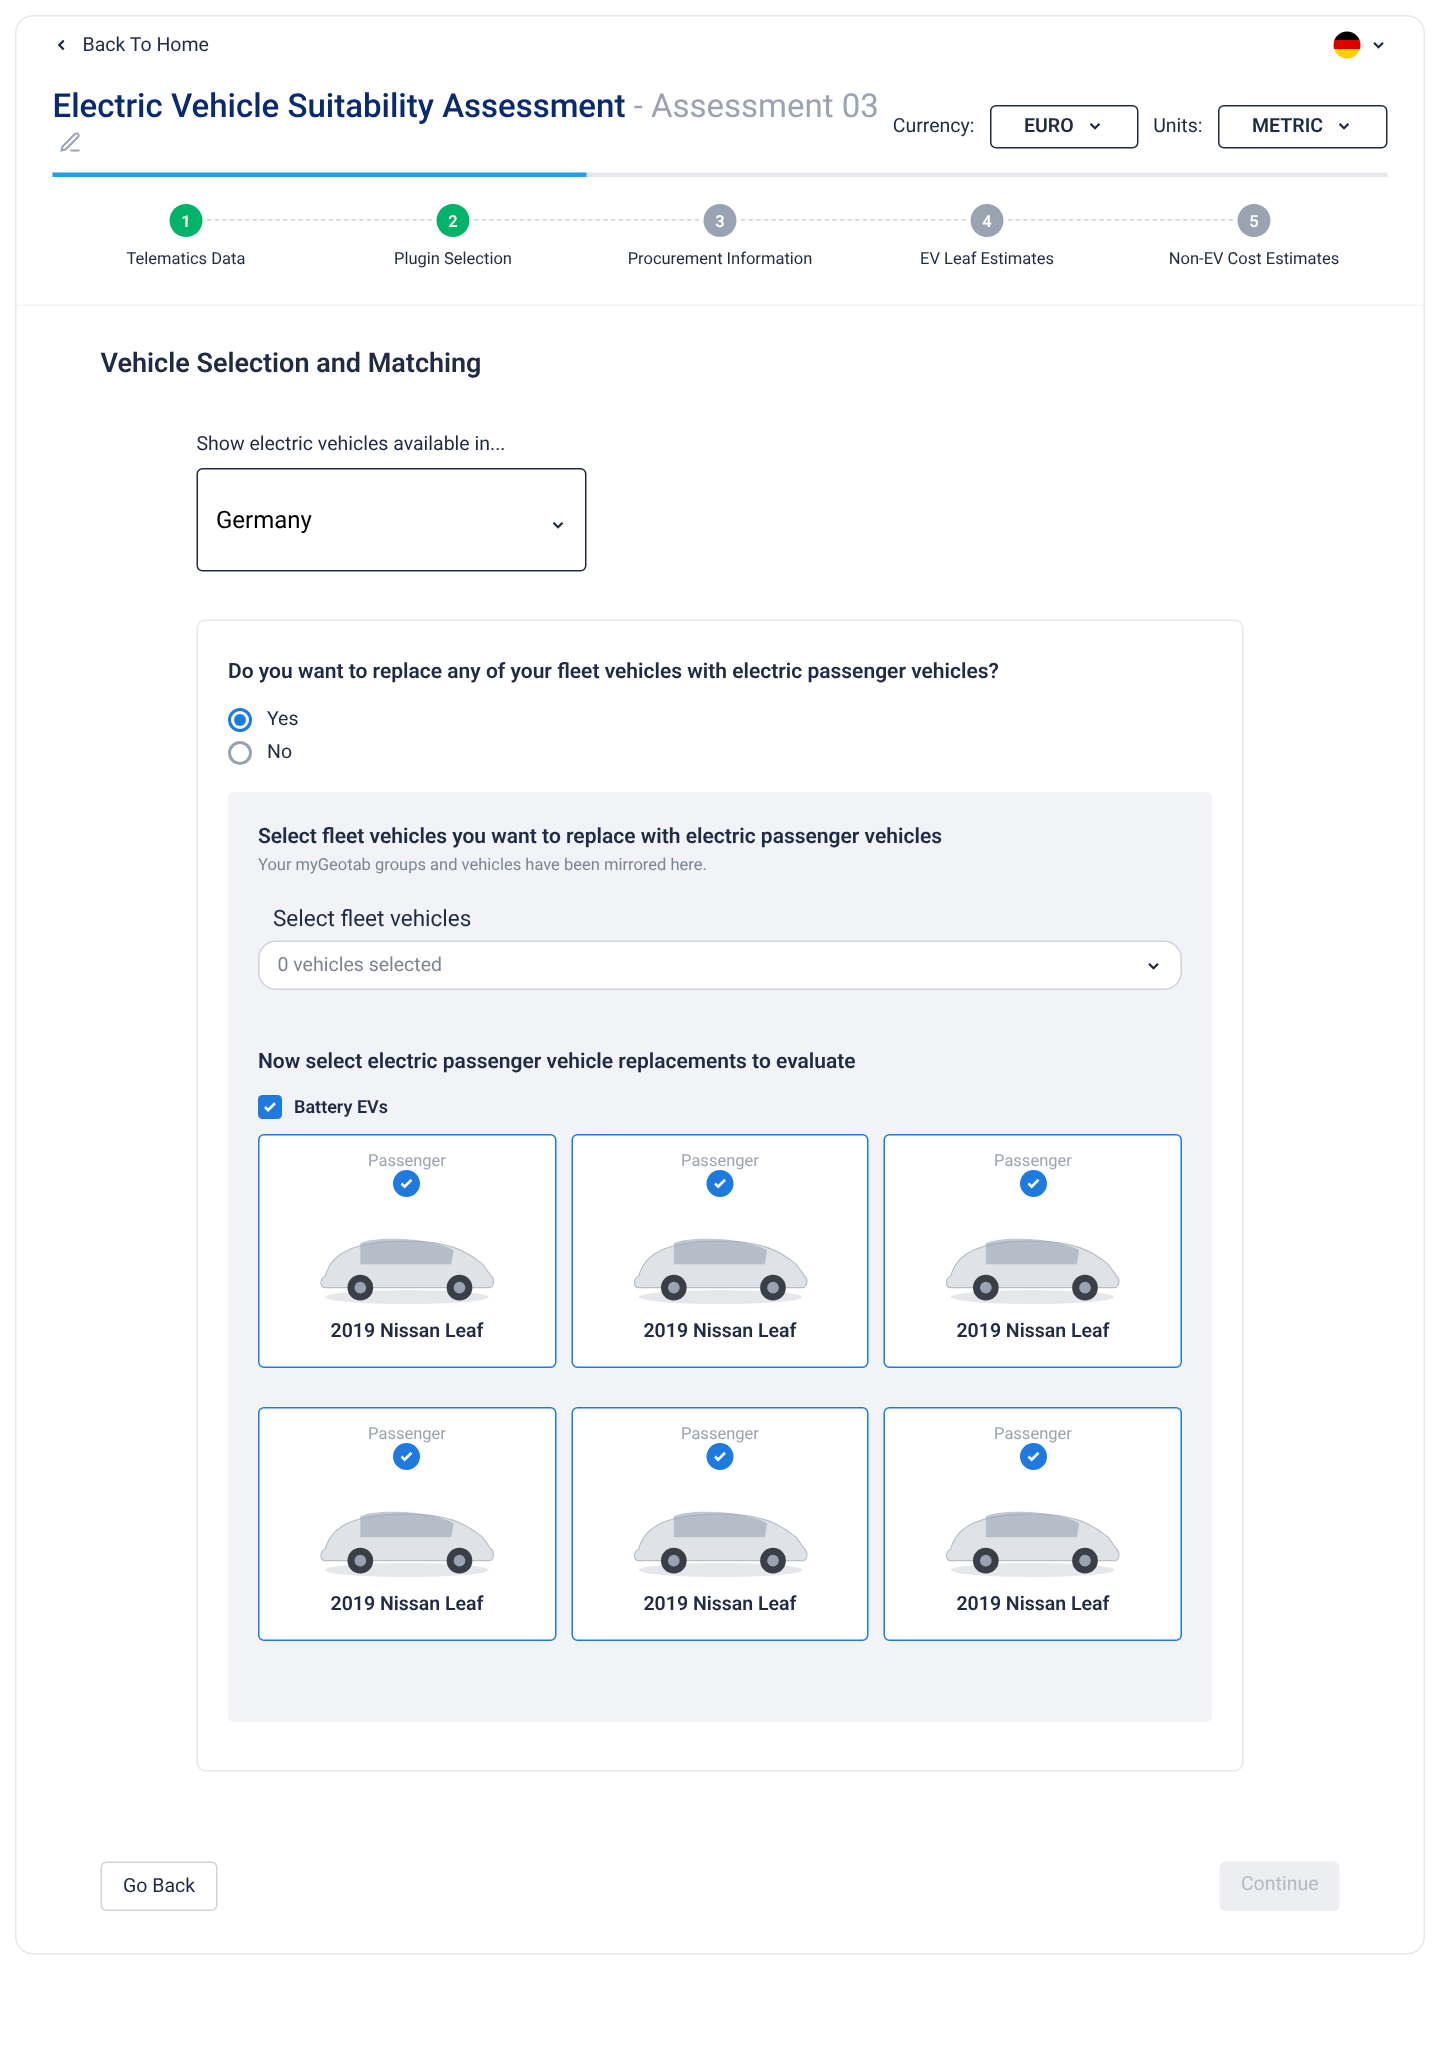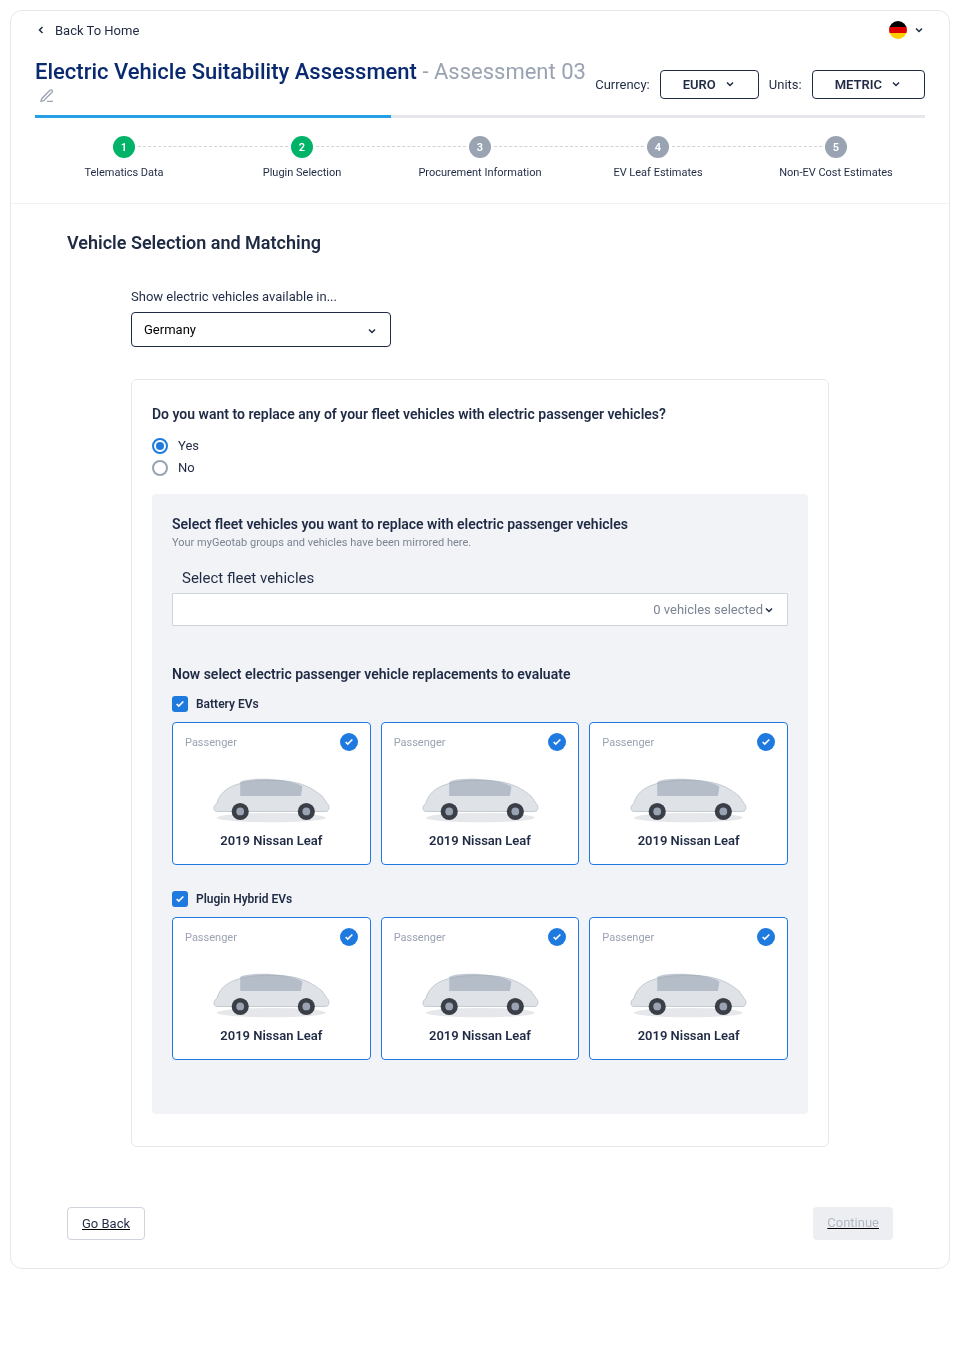--- a/index.html
+++ b/index.html
@@ -24,47 +24,47 @@
   .step { display:flex; flex-direction:column; align-items:center; gap:8px; flex:1; position:relative; }
   .step:not(:last-child)::after { content:""; position:absolute; top:10px; left:calc(50% + 14px); right:calc(-50% + 14px); border-top:1px dashed #cfd4dc; }
   .step-circ { width:22px; height:22px; border-radius:50%; display:flex; align-items:center; justify-content:center; color:#fff; font-size:11px; font-weight:600; }
   .step-circ.active { background:#00b368; }
   .step-circ.pending { background:#9aa3b2; }
   .step-label { font-size:11px; color:#1f2a44; text-align:center; }
   .page { padding: 28px 0 40px; }
   .section-title { font-size:18px; font-weight:600; color:#1f2a44; margin: 0 0 36px 56px; }
   .field-wrap { margin: 0 0 0 120px; width: 260px; }
   .field-label { font-size:13px; color:#1f2a44; margin-bottom:8px; }
-  .select-box { border:1px solid #1f2a44; border-radius:4px; padding:9px 12px; font-size:13px; display:flex; align-items:flex-end; justify-content:space-between; cursor:pointer; }
+  .select-box { border:1px solid #1f2a44; border-radius:4px; padding:24px 12px; font-size:16px; display:flex; align-items:flex-end; justify-content:space-between; cursor:pointer; }
   .panel { margin: 32px 120px 0; border:1px solid #e5e7eb; border-radius:6px; padding: 26px 20px 32px; }
   .question { font-size:14px; font-weight:600; color:#1f2a44; margin-bottom:16px; }
   .radio-row { display:flex; gap:10px; margin:6px 0 6px 0; cursor:pointer; }
   .radio { width:16px; height:16px; border:2px solid #9aa3b2; border-radius:50%; display:inline-flex; align-items:center; justify-content:center; }
   .radio.checked { border-color:#1f7ae0; }
   .radio.checked::after { content:""; width:8px; height:8px; border-radius:50%; background:#1f7ae0; }
   .radio-label { font-size:13px; color:#1f2a44; }
   .subpanel { background:#f1f3f6; border-radius:4px; margin-top:18px; padding: 22px 20px 28px; }
   .sub-heading { font-size:14px; font-weight:600; color:#1f2a44; }
   .sub-note { font-size:11px; color:#7b8494; margin-top:4px; }
   .sf-label { font-size:15px; color:#1f2a44; margin:20px 0 6px 10px; }
-  .sf-select { border:1px solid #cfd4dc; background:#fff; border-radius:1px; padding:8px 12px; font-size:13px; display:flex; align-items:center; justify-content:flex-end; cursor:pointer; color:#7b8494; }
+  .sf-select { border:1px solid #cfd4dc; background:#fff; border-radius:12px; padding:8px 12px; font-size:13px; display:flex; align-items:center; justify-content:space-between; cursor:pointer; color:#7b8494; }
   .eval-heading { font-size:14px; font-weight:600; color:#1f2a44; margin:40px 0 14px; }
   .cat-row { display:flex; align-items:center; gap:8px; margin-bottom:10px; }
   .checkbox { width:16px; height:16px; border-radius:3px; background:#1f7ae0; display:inline-flex; align-items:center; justify-content:center; cursor:pointer; }
   .checkbox svg { width:10px; height:10px; }
   .cat-label { font-size:12px; font-weight:600; color:#1f2a44; }
   .cards { display:flex; gap:10px; margin-bottom:26px; flex-wrap:wrap; }
   .card { flex:1; min-width:0; border:1px solid #1f7ae0; border-radius:4px; background:#fff; padding:10px 12px 16px; cursor:pointer; max-width: calc((100% - 20px)/3); }
-  .card-top { display:flex; align-items:center; justify-content:space-between; }
+  .card-top { display:flex; align-items:center; justify-content:space-between;flex-direction:column; }
   .card-tag { font-size:11px; color:#9aa3b2; }
   .card-check { width:18px; height:18px; border-radius:50%; background:#1f7ae0; display:flex; align-items:center; justify-content:center; }
   .card-check svg { width:10px; height:10px; }
   .car-svg { width:100%; height:70px; margin:6px 0 2px; }
   .card-name { text-align:center; font-size:13px; font-weight:600; color:#1f2a44; }
-  .footer { display:flex; justify-content:space-between; padding: 20px 56px 28px; text-decoration: underline; }
+  .footer { display:flex; justify-content:space-between; padding: 20px 56px 28px; }
   .btn { border-radius:4px; padding:8px 14px; font-size:13px; cursor:pointer; }
   .btn-outline { border:1px solid #cfd4dc; background:#fff; color:#1f2a44; }
   .btn-disabled { background:#eceef1; color:#b3b9c4; cursor:not-allowed; }
   .chev { width:12px; height:12px; }
 </style>
 </head>
 <body>
 
 <div class="frame">
   <div class="topbar">
@@ -237,28 +237,20 @@
     <ellipse cx="100" cy="78" rx="70" ry="6" fill="#e5e7eb"></ellipse>
     <path d="M30 60 C35 40 55 30 100 30 C135 30 150 38 165 50 L172 60 C175 62 175 70 170 70 L30 70 C25 70 25 62 30 60 Z" fill="#dfe3e8" stroke="#b8bec7" stroke-width="1"></path>
     <path d="M60 32 C70 26 120 26 140 38 L138 50 L60 50 Z" fill="#9aa3b2" opacity="0.6"></path>
     <circle cx="60" cy="70" r="11" fill="#3a3f47"></circle>
                   <circle cx="60" cy="70" r="5" fill="#9aa3b2"></circle>
     <circle cx="145" cy="70" r="11" fill="#3a3f47"></circle>
                   <circle cx="145" cy="70" r="5" fill="#9aa3b2"></circle>
   </svg>
       <div class="card-name">2019 Nissan Leaf</div></div>
             </div>
-            <div class="cat-row">
-              <span class="checkbox">
-                <svg viewBox="0 0 24 24" fill="none" stroke="#fff" stroke-width="4">
-                  <polyline points="20 6 9 17 4 12"></polyline>
-                </svg>
-              </span>
-              <span class="cat-label">Plugin Hybrid EVs</span>
-            </div>
             <div class="cards">
               <div class="card">
       <div class="card-top">
         <span class="card-tag">Passenger</span>
         <span class="card-check">
                     <svg viewBox="0 0 24 24" fill="none" stroke="#fff" stroke-width="4">
                       <polyline points="20 6 9 17 4 12"></polyline>
                     </svg>
                   </span>
       </div>

